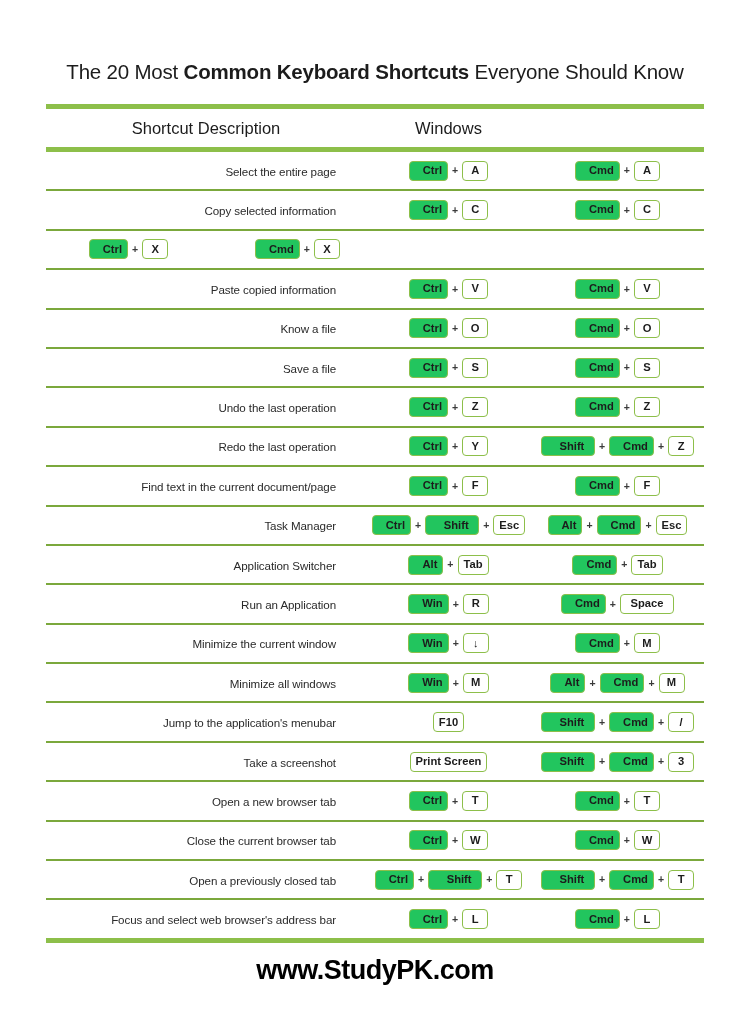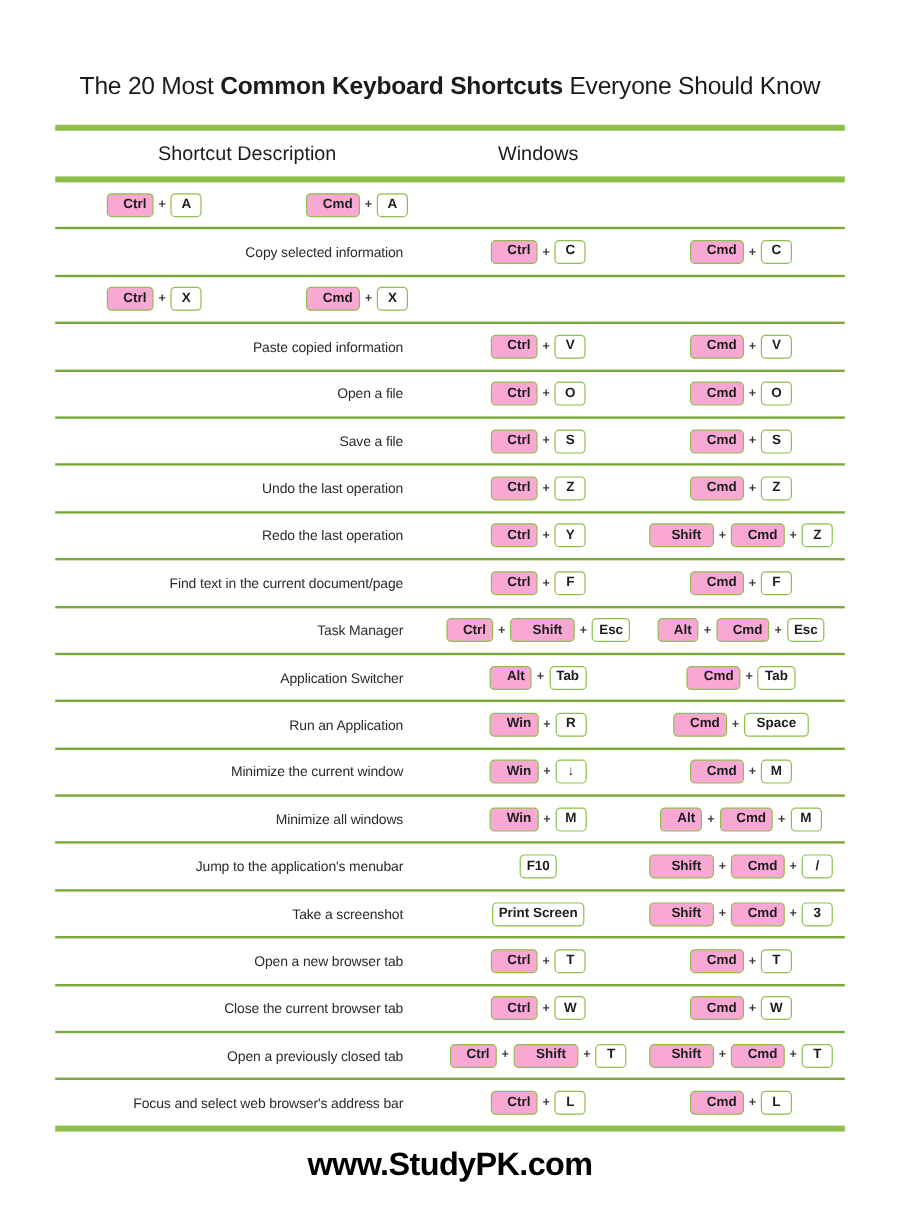--- a/index.html
+++ b/index.html
@@ -106,21 +106,21 @@
     border: 1.3px solid #8dbf4a;
     border-radius: 4px;
     background: #ffffff;
     font-size: 11.2px;
     font-weight: 600;
     color: #1c1c1c;
     line-height: 1;
     white-space: nowrap;
   }
   .key.mod {
-    background: #f9a8d4;
+    background: #22c55e;
     font-weight: 700;
     padding-left: 13px;
   }
   .key.wide { min-width: 54px; }
 
   .plus {
     font-size: 10.5px;
     font-weight: 700;
     color: #3a3a3a;
     line-height: 1;
@@ -154,20 +154,21 @@
 
     <div class="head">
       <div class="col-desc">Shortcut Description</div>
       <div class="col-win">Windows</div>
     </div>
 
     <div class="bar-thick"></div>
 
     <div id="rows-container">
         <div class="row">
+          <div class="col-desc"><span class="desc">Select the entire page</span></div>
           <div class="col-win">
             <div class="combo">
               <span class="key mod">Ctrl</span>
               <span class="plus">+</span>
               <span class="key">A</span>
             </div>
           </div>
           <div class="col-mac">
             <div class="combo">
               <span class="key mod">Cmd</span>
@@ -224,21 +225,21 @@
           <div class="col-mac">
             <div class="combo">
               <span class="key mod">Cmd</span>
               <span class="plus">+</span>
               <span class="key">V</span>
             </div>
           </div>
         </div>
         <div class="bar-row"></div>
         <div class="row">
-          <div class="col-desc"><span class="desc">Open a file</span></div>
+          <div class="col-desc"><span class="desc">Know a file</span></div>
           <div class="col-win">
             <div class="combo">
               <span class="key mod">Ctrl</span>
               <span class="plus">+</span>
               <span class="key">O</span>
             </div>
           </div>
           <div class="col-mac">
             <div class="combo">
               <span class="key mod">Cmd</span>

